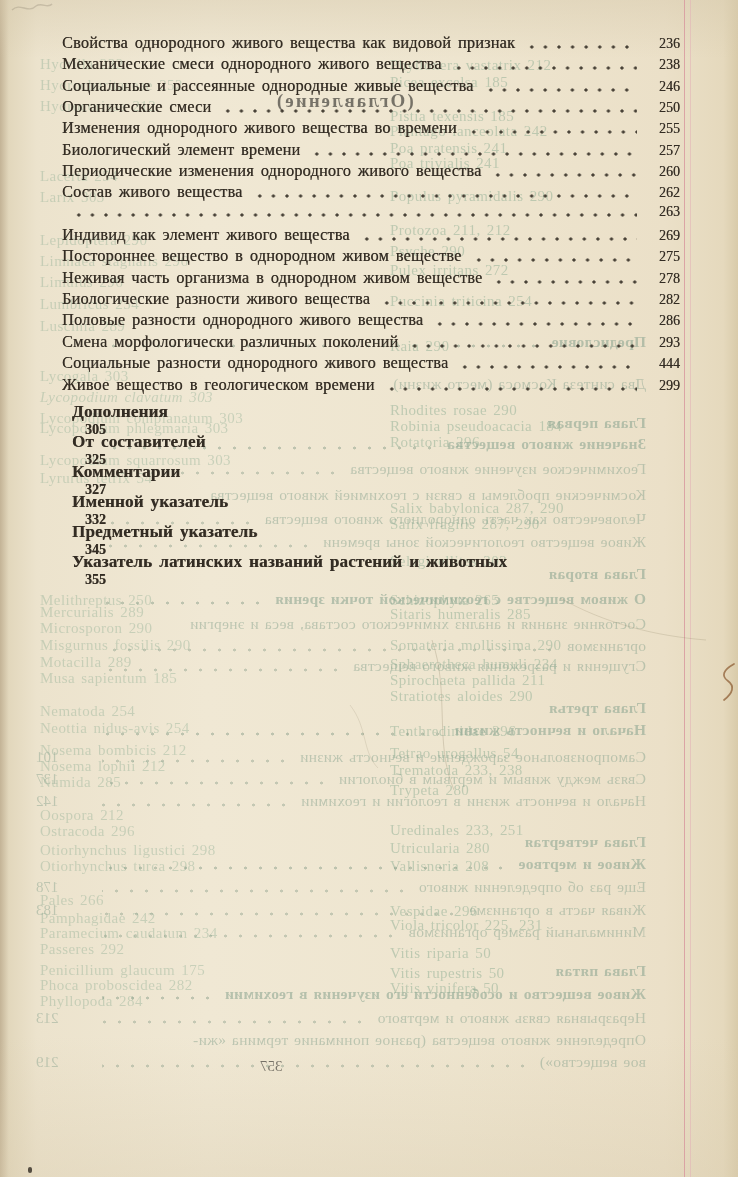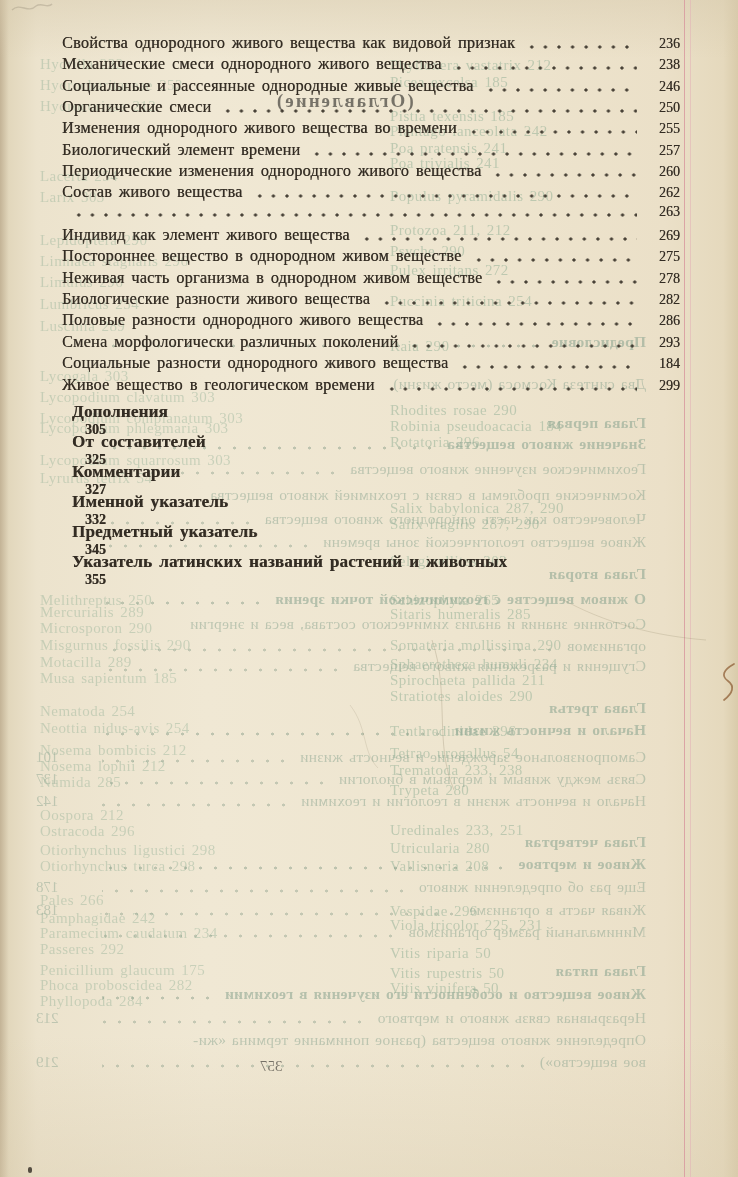--- a/index.html
+++ b/index.html
@@ -76,21 +76,21 @@
       <span class="ghost-latin leftcol" style="left: 40px; top: 77px; color: rgb(143, 174, 148);">Hydrocharitaceae 252</span>
       <span class="ghost-latin leftcol" style="left: 40px; top: 98px; color: rgb(143, 174, 148);">Hydrocorisae 212</span>
       <span class="ghost-latin leftcol" style="left: 40px; top: 168px; color: rgb(143, 174, 148);">Lacerta 254</span>
       <span class="ghost-latin leftcol" style="left: 40px; top: 189px; color: rgb(143, 174, 148);">Larix 303</span>
       <span class="ghost-latin leftcol" style="left: 40px; top: 232px; color: rgb(143, 174, 148);">Lepidoptera 290</span>
       <span class="ghost-latin leftcol" style="left: 40px; top: 253px; color: rgb(143, 174, 148);">Limnaea stagnalis 296</span>
       <span class="ghost-latin leftcol" style="left: 40px; top: 274px; color: rgb(143, 174, 148);">Limulus 296</span>
       <span class="ghost-latin leftcol" style="left: 40px; top: 296px; color: rgb(143, 174, 148);">Lumbricus 254</span>
       <span class="ghost-latin leftcol" style="left: 40px; top: 318px; color: rgb(143, 174, 148);">Luscinia 289</span>
       <span class="ghost-latin leftcol" style="left: 40px; top: 368px; color: rgb(143, 174, 148);">Lycogala 303</span>
-      <span class="ghost-latin leftcol" style="left: 40px; top: 389px; color: rgb(143, 174, 148);">Lycopodium clavatum 303</span>
+      <span class="ghost-latin leftcol" style="left: 40px; top: 389px; color: rgb(143, 174, 148); font-style: italic;">Lycopodium clavatum 303</span>
       <span class="ghost-latin leftcol" style="left: 40px; top: 410px; color: rgb(143, 174, 148);">Lycopodium complanatum 303</span>
       <span class="ghost-latin leftcol" style="left: 40px; top: 420px; color: rgb(143, 174, 148);">Lycopodium phlegmaria 303</span>
       <span class="ghost-latin leftcol" style="left: 40px; top: 452px; color: rgb(143, 174, 148);">Lycopodium squarrosum 303</span>
       <span class="ghost-latin leftcol" style="left: 40px; top: 470px; color: rgb(143, 174, 148);">Lyrurus tetrix 54</span>
       <span class="ghost-latin leftcol" style="left: 40px; top: 592px; color: rgb(143, 174, 148);">Melithreptus 250</span>
       <span class="ghost-latin leftcol" style="left: 40px; top: 604px; color: rgb(143, 174, 148);">Mercurialis 289</span>
       <span class="ghost-latin leftcol" style="left: 40px; top: 620px; color: rgb(143, 174, 148);">Microsporon 290</span>
       <span class="ghost-latin leftcol" style="left: 40px; top: 637px; color: rgb(143, 174, 148);">Misgurnus fossilis 290</span>
       <span class="ghost-latin leftcol" style="left: 40px; top: 654px; color: rgb(143, 174, 148);">Motacilla 289</span>
       <span class="ghost-latin leftcol" style="left: 40px; top: 670px; color: rgb(143, 174, 148);">Musa sapientum 185</span>
@@ -329,21 +329,21 @@
         <span class="num">286</span>
       </div>
       <div class="toc-row">
         <span class="lbl">Смена морфологически различных поколений</span>
         <span class="leader"></span>
         <span class="num">293</span>
       </div>
       <div class="toc-row">
         <span class="lbl">Социальные разности однородного живого вещества</span>
         <span class="leader"></span>
-        <span class="num">184</span>
+        <span class="num">444</span>
       </div>
       <div class="toc-row">
         <span class="lbl">Живое вещество в геологическом времени</span>
         <span class="leader"></span>
         <span class="num">299</span>
       </div>
     </div>
   <div id="toc-sections" class="toc-block">
       <div class="toc-row">
         <span class="lbl">Дополнения</span>

